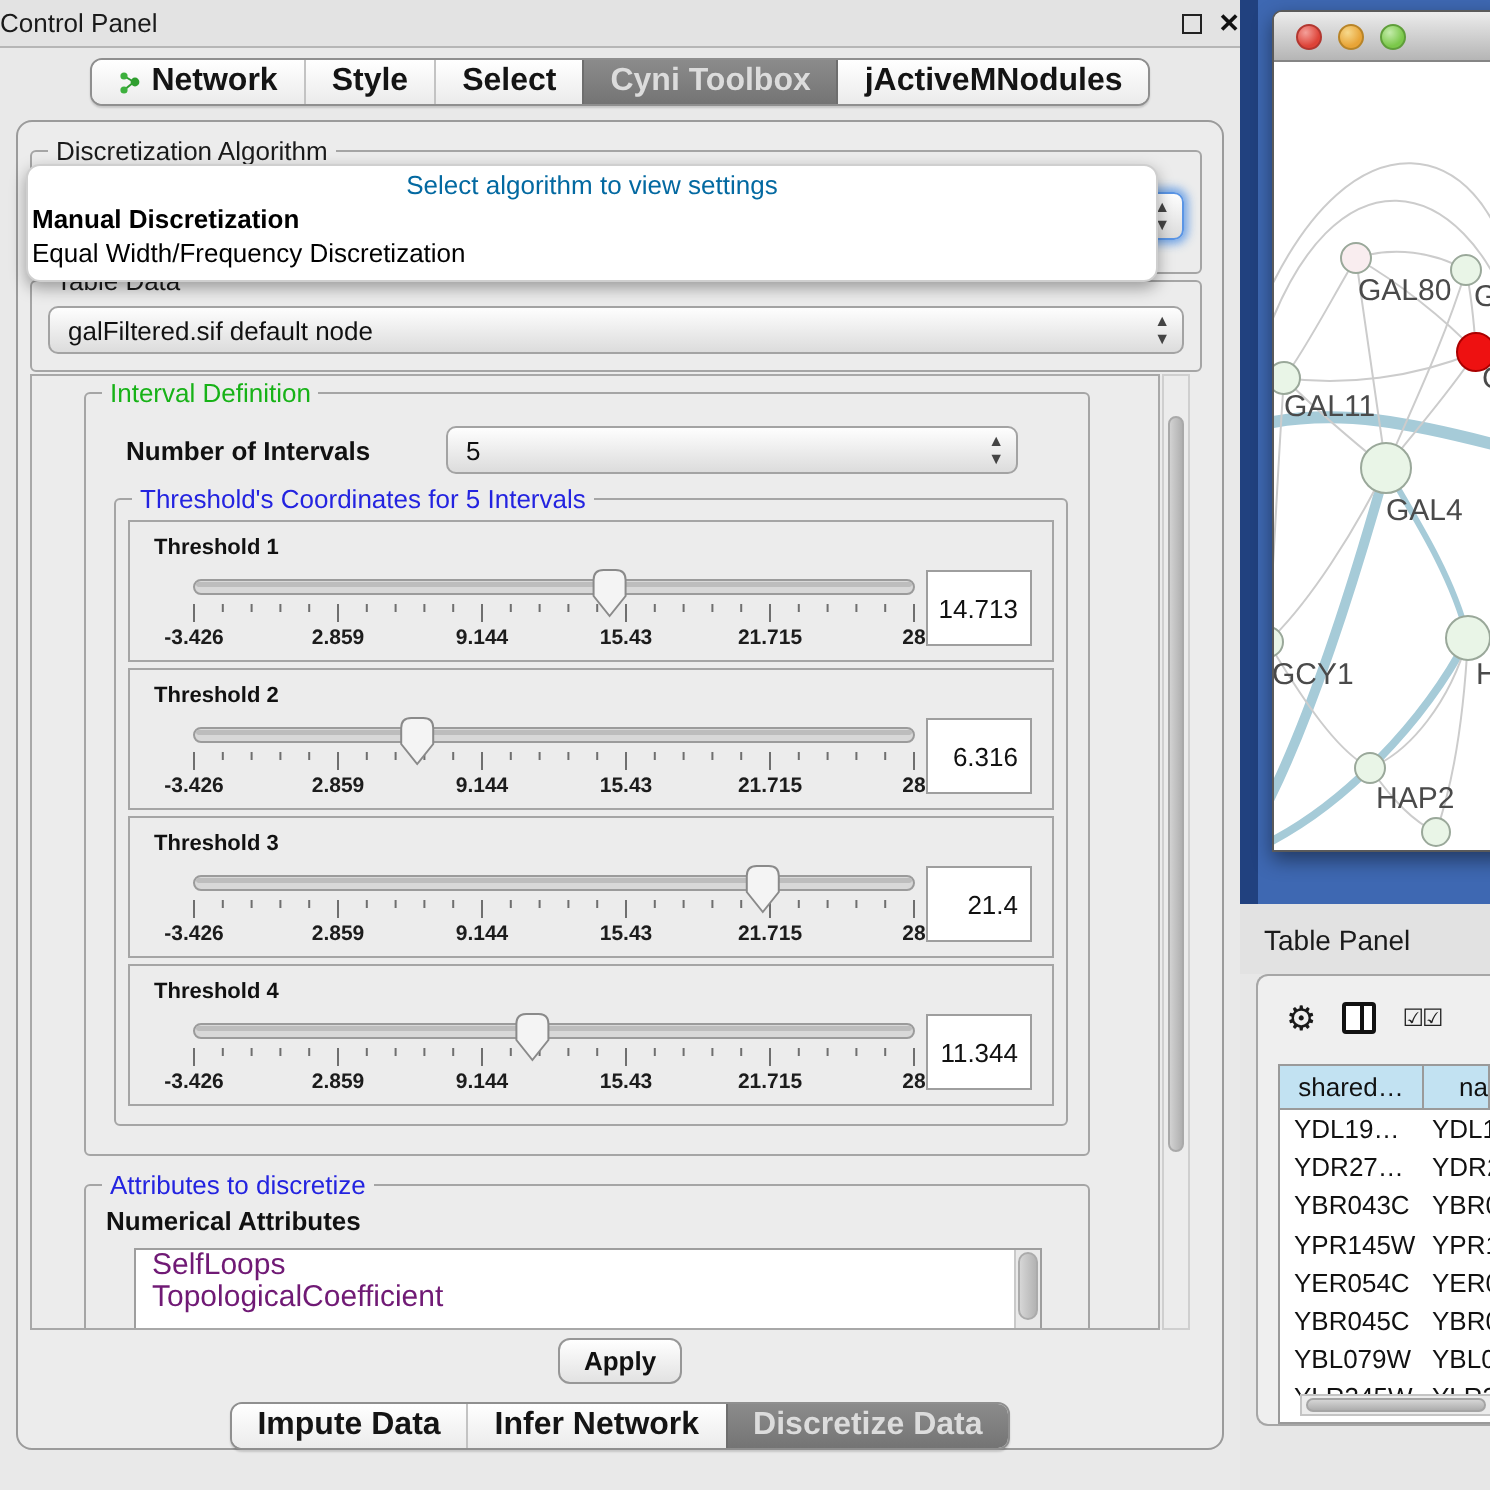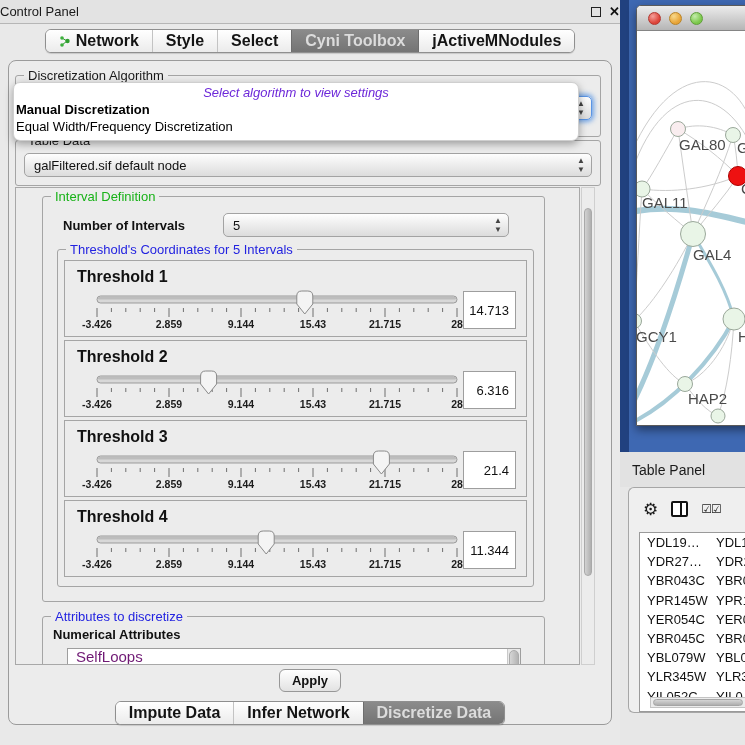--- a/index.html
+++ b/index.html
@@ -31,39 +31,39 @@
   .lg-blue  { color:#2323e0; }
 
   .combo { position:relative; height:24px; border:1px solid #a3a3a3; border-radius:5px; background:linear-gradient(#fefefe,#dcdcdc); font-size:13px; color:#111; display:flex; align-items:center; padding:0 20px 0 9px; }
   .combo .stepper { position:absolute; right:6px; top:2px; font-size:8px; line-height:9px; color:#444; text-align:center; }
   .combo.focus { border-color:#5a95e5; box-shadow:0 0 5px 2px rgba(90,150,229,.85); }
 
   .grp-algo { left:6px; top:14px; width:586px; height:62px; }
   .grp-algo .combo { margin:20px 8px 0 8px; }
 
   .popup { position:absolute; left:4px; top:21px; width:566px; background:#ffffff; border:1px solid #cfcfcf; border-radius:7px; box-shadow:0 3px 8px rgba(0,0,0,.35); padding:1px 0 5px 0; z-index:20; }
-  .popup-header { font-size:13px; color:#6d28d9; text-align:center; height:17px; line-height:17px;font-style:italic; }
+  .popup-header { font-size:13px; color:#0369a1; text-align:center; height:17px; line-height:17px; }
   .popup-item { font-size:13px; color:#000; height:17px; line-height:17px; padding-left:2px; }
   .popup-item.bold { font-weight:bold; }
 
   .grp-table-data { left:6px; top:79px; width:586px; height:46px; }
   .grp-table-data .combo { margin:12px 8px 0 8px; }
 
   .scrollpane { position:absolute; left:6px; top:126px; width:565px; height:478px; border:1px solid #a8a8a8; background:#ececec; overflow:hidden; }
   .vscroll { position:absolute; left:572px; top:126px; width:14px; height:478px; background:#ececec; border:1px solid #cfcfcf; }
   .vscroll .thumb { margin:2px; margin-top:20px; height:368px; border-radius:6px; background:linear-gradient(90deg,#d2d2d2,#b0b0b0); border:1px solid #a9a9a9; }
 
   .grp-interval { position:relative; margin:8px 34px 12px 26px; padding-bottom:8px; }
   .num-row { display:flex; align-items:center; margin:16px 16px 6px 20px; }
   .num-row .lbl { font-size:13px; font-weight:bold; color:#111; width:160px; }
   .num-row .combo { width:286px; }
 
   .grp-thresh { position:relative; margin:12px 10px 6px 14px; padding:10px 6px 6px 6px; }
   .thresh-box { border:1px solid #a5a5a5; background:#ececec; margin-bottom:3px; padding:5px 10px 4px 10px; }
-  .thresh-label { font-size:16px; font-weight:bold; color:#111; margin:2px 0 2px 2px; }
+  .thresh-label { font-size:11px; font-weight:bold; color:#111; margin:2px 0 2px 2px; }
   .thresh-row { display:flex; align-items:center; }
   .slider { width:372px; height:44px; margin-left:16px; }
   .slider svg { overflow:visible; }
   .value-box { margin-left:auto; width:54px; height:38px; background:#ffffff; border:1px solid #9e9e9e; font-size:13px; color:#111; display:flex; align-items:center; justify-content:flex-end; padding-right:6px; }
 
   .grp-attr { position:relative; margin:14px 34px 8px 26px; padding:4px 0 10px 0; }
   .attr-heading { font-size:13px; font-weight:bold; color:#111; margin:6px 0 6px 10px; }
   .attr-list { position:relative; margin-left:24px; width:454px; height:45px; background:#ffffff; border:1px solid #9e9e9e; overflow:hidden; }
   .attr-item { font-size:15px; color:#701a75; height:16px; line-height:16px; padding-left:8px; }
   .attr-vscroll { position:absolute; right:0; top:0; width:13px; height:100%; background:#e9e9e9; border-left:1px solid #c9c9c9; }
@@ -450,20 +450,24 @@
   <div class="tp-header">
     <span>Table Panel</span>
   </div>
   <div class="tp-body">
     <div class="tp-toolbar">
       <span class="gear">⚙</span>
       <span class="colicon"></span>
       <span class="checks">☑☑</span>
     </div>
     <div class="tp-table">
+      <div class="tp-hrow">
+        <span class="tp-hcell c1">shared…</span>
+        <span class="tp-hcell c2">na</span>
+      </div>
       <div>
           <div class="tp-row">
             <span class="tp-cell c1">YDL19…</span>
             <span class="tp-cell c2">YDL1</span>
           </div>
           <div class="tp-row">
             <span class="tp-cell c1">YDR27…</span>
             <span class="tp-cell c2">YDR2</span>
           </div>
           <div class="tp-row">

